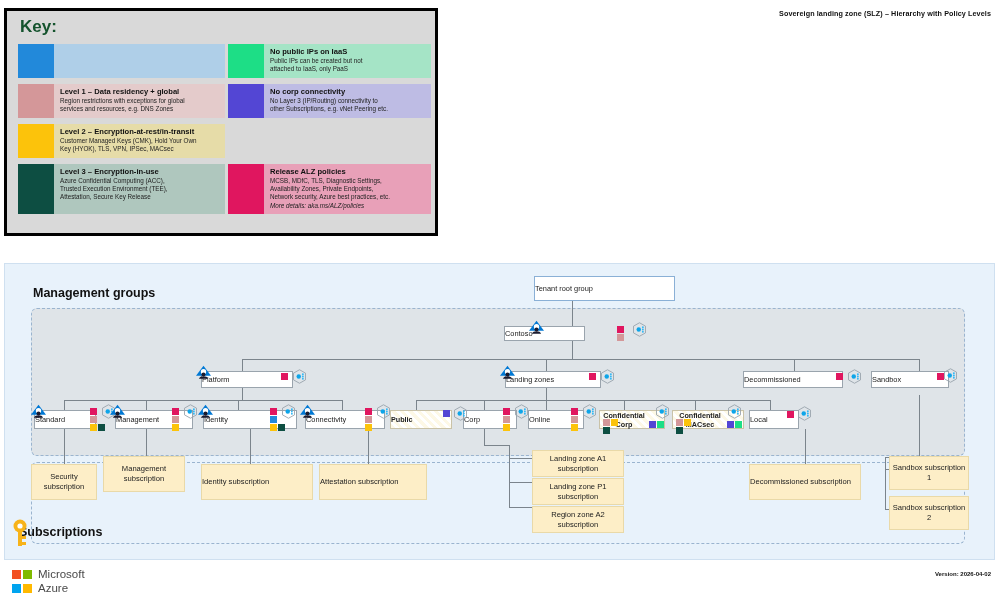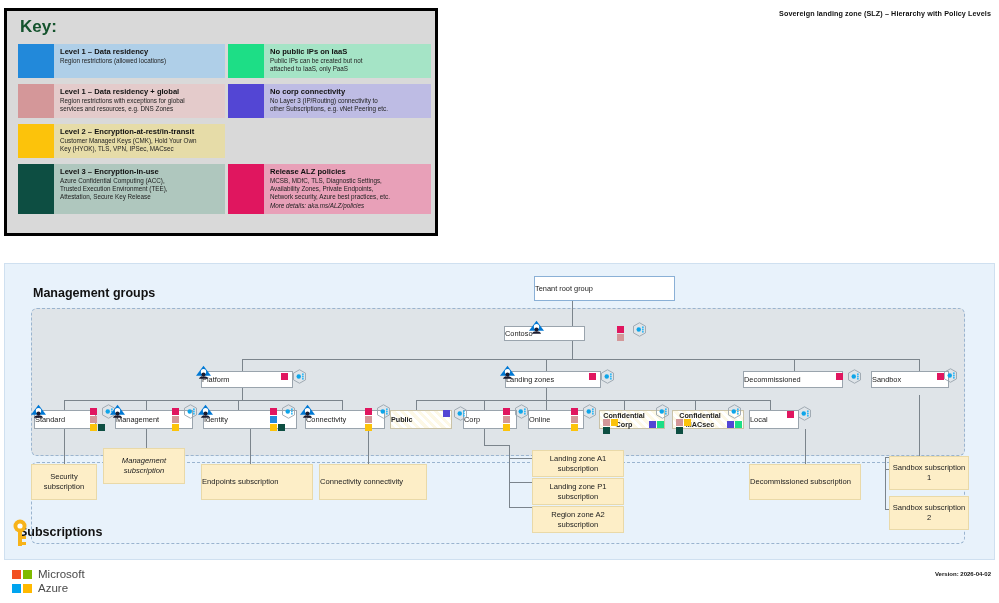--- a/index.html
+++ b/index.html
@@ -96,24 +96,20 @@
 <body>
 
 <div class="doc-title">Sovereign landing zone (SLZ) – Hierarchy with Policy Levels</div>
 
 <div class="key-panel">
   <div class="key-title">Key:</div>
   <div class="key-grid">
 
     <div class="key-cell" style="background:#AFCFE8;">
       <div class="key-sw" style="background:#2289DA;"></div>
-      <div class="key-body">
-        <span class="key-h">Level 1 – Data residency</span>
-        <span class="key-p">Region restrictions (allowed locations)</span>
-      </div>
     </div>
     <div class="key-cell" style="background:#A5E4C6;">
       <div class="key-sw" style="background:#1DDE86;"></div>
       <div class="key-body">
         <span class="key-h">No public IPs on IaaS</span>
         <span class="key-p">Public IPs can be created but not</span>
         <span class="key-p">attached to IaaS, only PaaS</span>
       </div>
     </div>
 
@@ -505,28 +501,28 @@
     <path d="M10 1 L18 5.5 L18 14.5 L10 19 L2 14.5 L2 5.5 Z" fill="none" stroke="#9aa4ad" stroke-width="1.2"></path>
     <circle cx="9" cy="10" r="3" fill="#0ea5e9"></circle>
       <circle cx="14.5" cy="7" r="1.2" fill="#29b6f6"></circle>
     <circle cx="14.5" cy="13" r="1.2" fill="#29b6f6"></circle>
       <circle cx="14.5" cy="10" r="1.2" fill="#29b6f6"></circle>
   </svg>
 
   <div class="node sub" style="left:26px;top:200px;width:66px;height:36px;">
     <span>Security subscription</span>
   </div>
-  <div class="node sub" style="left:98px;top:184px;width:82px;height:36px;font-style:italic;">
+  <div class="node sub" style="left:98px;top:192px;width:82px;height:36px;">
     <span>Management subscription</span>
   </div>
   <div class="node sub" style="left:196px;top:200px;width:112px;height:36px;">
-    <span>Endpoints subscription</span>
+    <span>Identity subscription</span>
   </div>
   <div class="node sub" style="left:314px;top:200px;width:108px;height:36px;">
-    <span>Connectivity connectivity</span>
+    <span>Attestation subscription</span>
   </div>
 
   <div class="node sub" style="left:527px;top:186px;width:92px;height:27px;">
     <span>Landing zone A1 subscription</span>
   </div>
   <div class="node sub" style="left:527px;top:214px;width:92px;height:27px;">
     <span>Landing zone P1 subscription</span>
   </div>
   <div class="node sub" style="left:527px;top:242px;width:92px;height:27px;">
     <span>Region zone A2 subscription</span>

